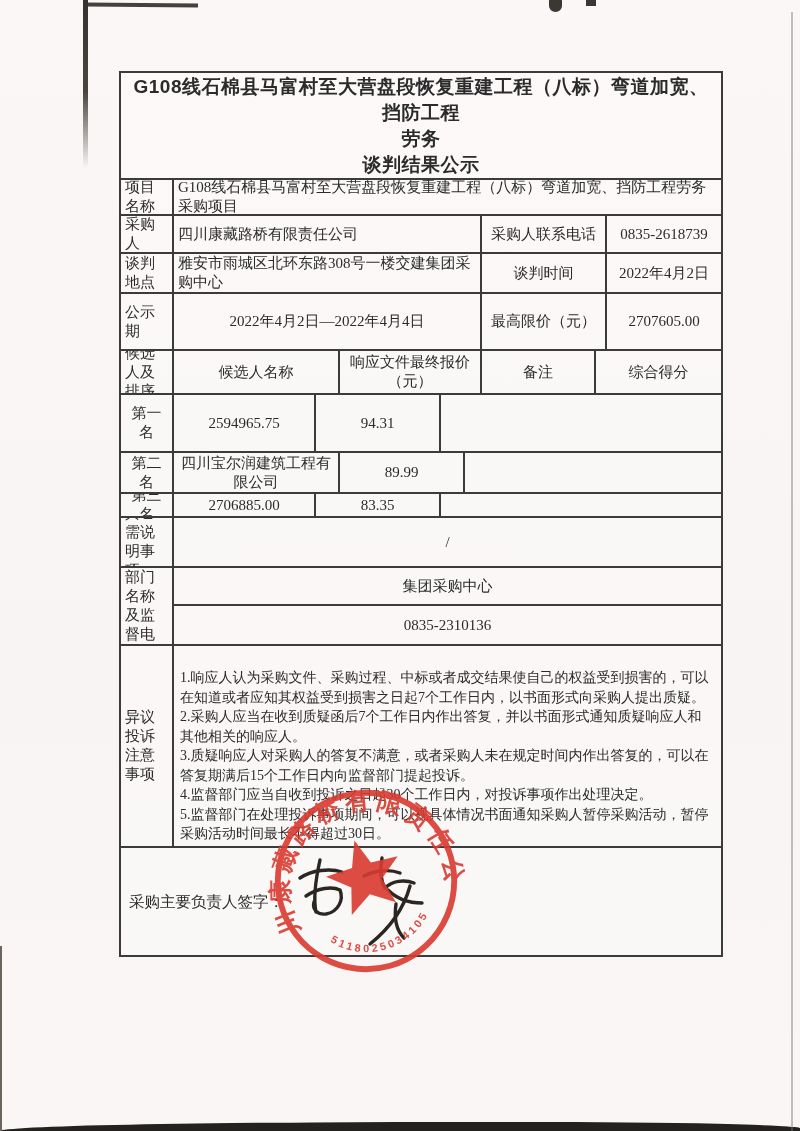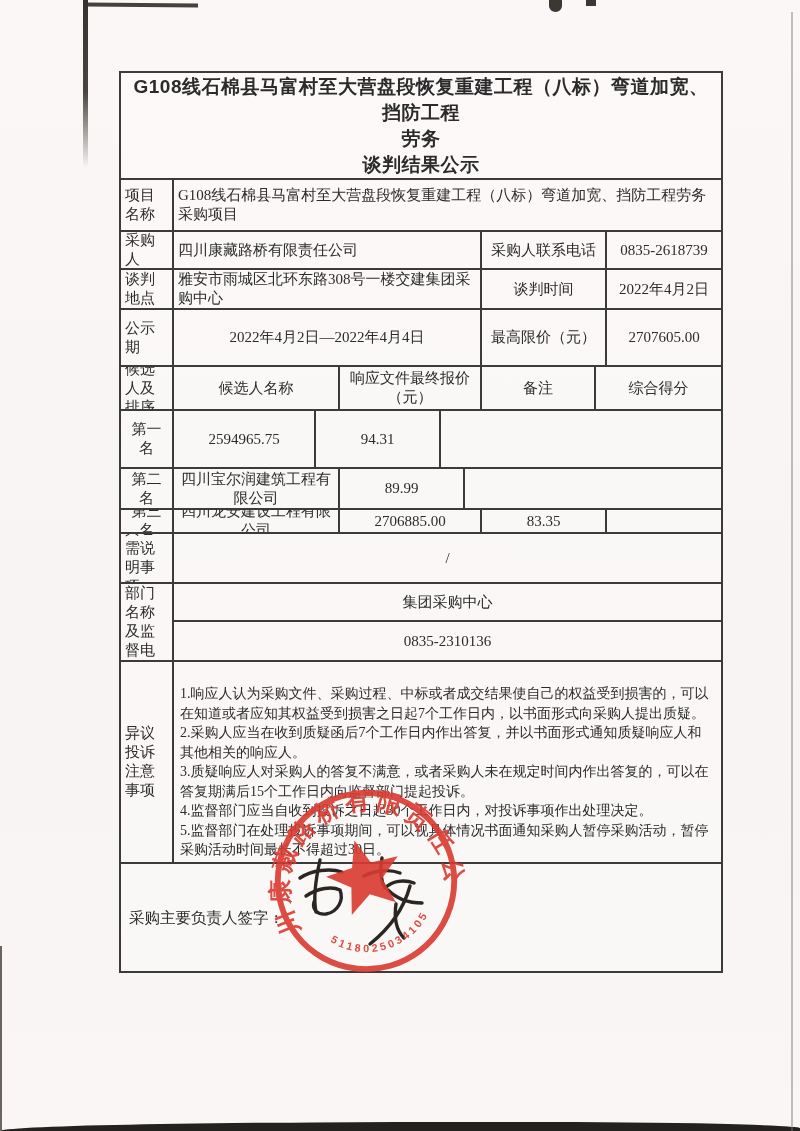--- a/index.html
+++ b/index.html
@@ -40,21 +40,21 @@
   }
   .t-cell:last-child{border-right:none;}
   .label-col{flex:0 0 53px;}
   .center{justify-content:center;text-align:center;}
   .left{justify-content:flex-start;text-align:left;}
 
   .title-row{height:107px;}
   .title-cell{flex:1;flex-direction:column;justify-content:center;text-align:center;
     font-family:"Liberation Sans", sans-serif;font-weight:bold;font-size:19px;line-height:26px;letter-spacing:.5px;border-right:none;}
 
-  .r-project{height:52px;}
+  .r-project{height:36px;}
   .r-purchaser{height:38px;}
   .r-venue{height:40px;}
   .r-publicity{height:57px;}
   .r-chead{height:44px;}
   .r-c1{height:58px;}
   .r-c2{height:41px;}
   .r-c3{height:24px;}
   .r-other{height:50px;}
   .r-supervise{height:78px;}
   .r-complaint{height:202px;}
@@ -158,21 +158,20 @@
 
     <div class="t-row r-c2">
       <div class="t-cell label-col center">第二名</div>
       <div class="t-cell w-name center">四川宝尔润建筑工程有限公司</div>
       <div class="t-cell w-score center">89.99</div>
       <div class="t-cell w-remark center"></div>
     </div>
 
     <div class="t-row r-c3">
       <div class="t-cell label-col center">第三名</div>
-      <div class="t-cell w-name center">四川龙安建设工程有限公司</div>
       <div class="t-cell w-price center">2706885.00</div>
       <div class="t-cell w-score center">83.35</div>
       <div class="t-cell w-remark center"></div>
     </div>
 
     <div class="t-row r-other">
       <div class="t-cell label-col left">其它需说明事项</div>
       <div class="t-cell w-full center">/</div>
     </div>
 

